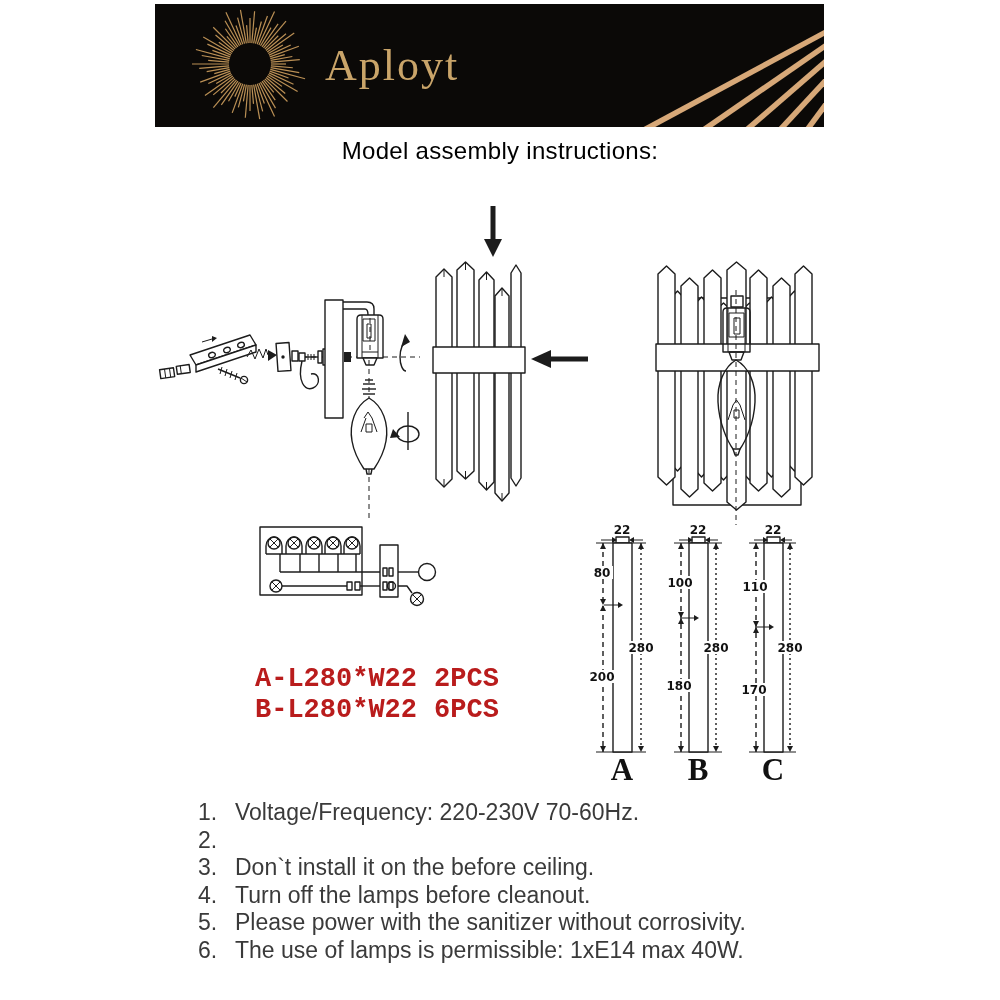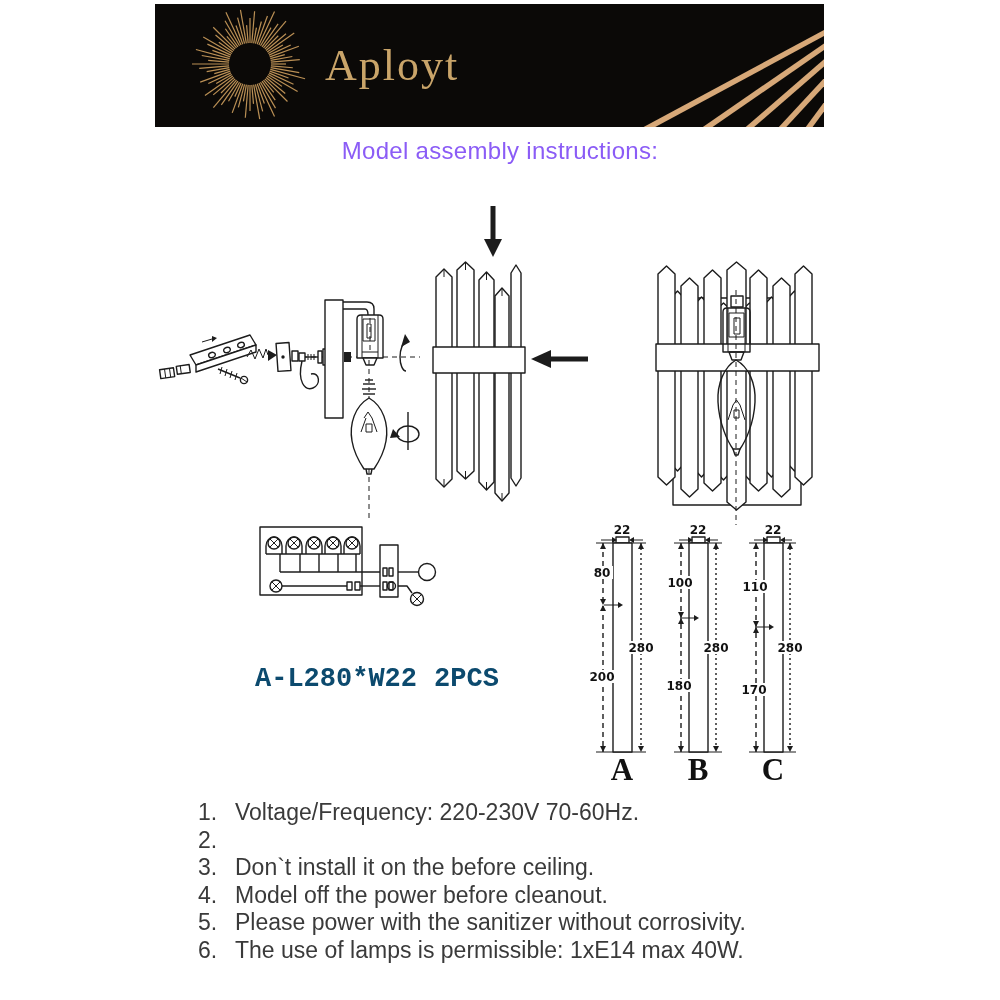--- a/index.html
+++ b/index.html
@@ -5,37 +5,37 @@
   html,body{margin:0;padding:0;background:#fff;}
   .page{position:relative;width:824px;height:1000px;background:#ffffff;overflow:hidden;
         font-family:"Liberation Sans",sans-serif;}
   
   .banner{position:absolute;left:155px;top:4px;width:700px;height:123px;background:#0b0907;overflow:hidden;}
   .banner svg{position:absolute;left:0;top:0;}
   .wordmark{position:absolute;left:170px;top:36px;color:#c9a469;
             font:400 44px "Liberation Serif",serif;letter-spacing:2px;}
   
   .title{position:absolute;left:0;top:135px;width:1000px;text-align:center;
-         font:400 24px "Liberation Sans",sans-serif;color:#8b5cf6;line-height:31px;letter-spacing:.3px;}
+         font:400 24px "Liberation Sans",sans-serif;color:#000000;line-height:31px;letter-spacing:.3px;}
   
   svg.art{position:absolute;left:0;top:0;}
   .art *{vector-effect:non-scaling-stroke;}
   .art .s{stroke:#1c1c1c;fill:none;stroke-width:1.4;stroke-linejoin:round;}
   .art .wf{stroke:#1c1c1c;fill:#ffffff;stroke-width:1.4;stroke-linejoin:round;}
   .art .bf{fill:#1c1c1c;stroke:none;}
   .art .thick{stroke:#1c1c1c;stroke-width:5;fill:none;}
   .art .dash{stroke-dasharray:5 4;}
   .art .dot{stroke-dasharray:2 3;}
   .art .thin{stroke-width:1;}
   .art text{stroke:none;fill:#111;}
   .art .dnum{font:700 12px "DejaVu Sans",sans-serif;text-anchor:middle;}
   .art .dlabel{font:700 31px "Liberation Serif",serif;text-anchor:middle;}
   
   .parts{position:absolute;left:255px;top:664px;font:700 27px "Liberation Mono",monospace;
-         color:#0c4a6e;line-height:31px;white-space:nowrap;}
+         color:#b91c1c;line-height:31px;white-space:nowrap;}
   .parts .pqty{margin-left:17px;}
   
   .inst{position:absolute;left:198px;top:799px;width:660px;
         font:400 23px "Liberation Sans",sans-serif;color:#3a3a3a;line-height:27.6px;}
   .irow{display:flex;}
   .irow .num{width:37px;flex:none;}
 </style>
 </head>
 <body>
 
@@ -415,37 +415,38 @@
       <text class="dnum" x="773" y="534">22</text>
       <text class="dnum" x="755" y="591">110</text>
       <text class="dnum" x="754" y="694">170</text>
       <text class="dnum" x="790" y="652">280</text>
       <text class="dlabel" x="773" y="780">C</text>
     </g>
   </svg>
 
   <div class="parts">
     <div><span>A-L280*W22</span><span class="pqty">2PCS</span></div>
+    <div><span>B-L280*W22</span><span class="pqty">6PCS</span></div>
   </div>
 
   <div class="inst">
     <div class="irow">
         <span class="num">1.</span>
         <span>Voltage/Frequency: 220-230V 70-60Hz.</span>
       </div>
     <div class="irow">
         <span class="num">2.</span>
       </div>
     <div class="irow">
         <span class="num">3.</span>
         <span>Don`t install it on the before ceiling.</span>
       </div>
     <div class="irow">
         <span class="num">4.</span>
-        <span>Model off the power before cleanout.</span>
+        <span>Turn off the lamps before cleanout.</span>
       </div>
     <div class="irow">
         <span class="num">5.</span>
         <span>Please power with the sanitizer without corrosivity.</span>
       </div>
     <div class="irow">
         <span class="num">6.</span>
         <span>The use of lamps is permissible: 1xE14 max 40W.</span>
       </div>
   </div>

